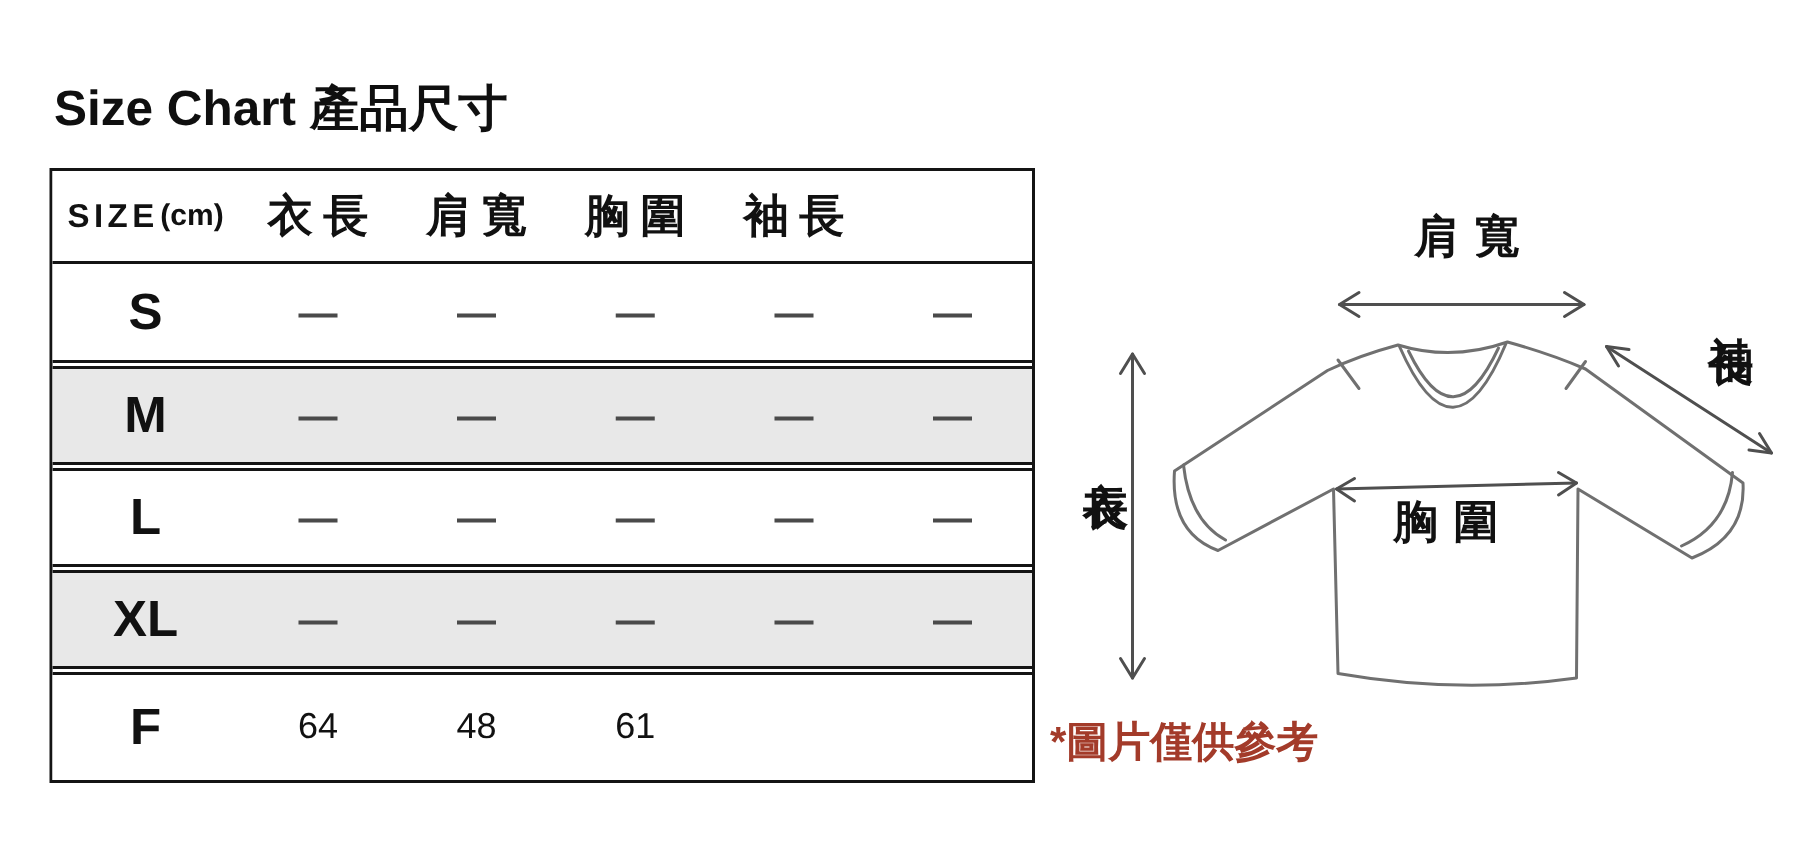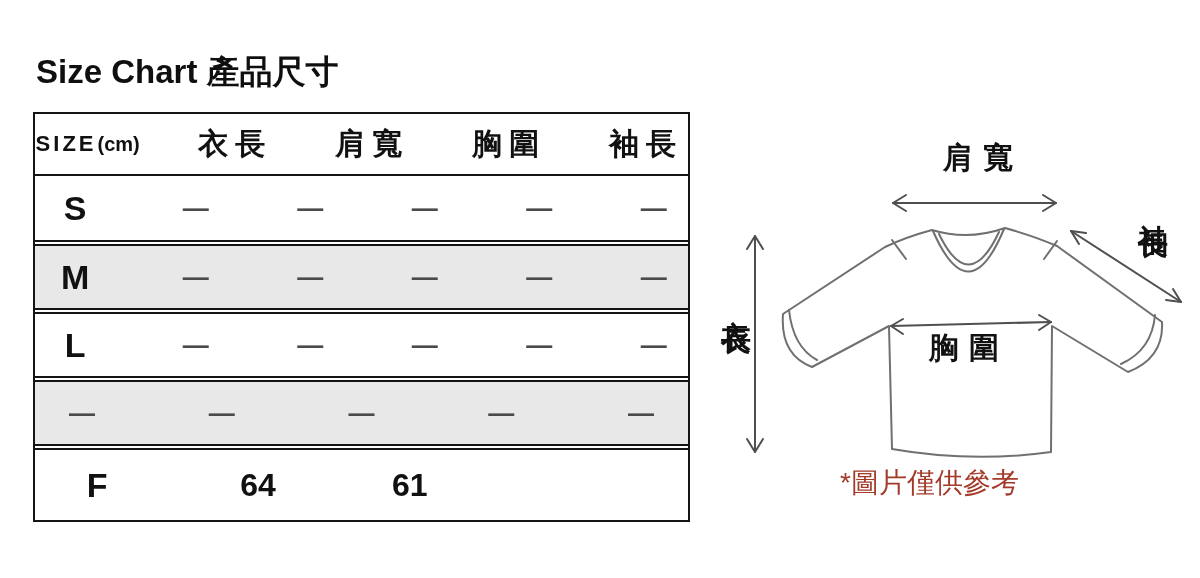--- a/index.html
+++ b/index.html
@@ -33,21 +33,20 @@
   }
   .trow {
     display: flex;
     align-items: center;
     box-sizing: border-box;
     border-top: 2px solid var(--c-border, #141414);
     border-bottom: 2px solid var(--c-border, #141414);
     margin-bottom: 2px;
     background: #fff;
     height: 66px;
-    gap: 46px;
   }
   .trow.thead {
     border-top: 0;
     margin-bottom: 0;
     height: 62px;
   }
   .trow.first-data { border-top: 0; }
   .trow.last-data  { border-bottom: 0; margin-bottom: 0; height: 72px; }
   .trow.shaded { background: var(--c-shade, #e8e8e8); }
 
@@ -70,21 +69,21 @@
   .thead .cv {
     font-size: 30px;
     font-weight: 700;
     letter-spacing: 7px;
     padding-left: 7px; 
   }
   .size-cell {
     font-size: 34px;
     font-weight: 700;
   }
-  .val-cell { font-size: 32px; font-weight: 700; }
+  .val-cell { font-size: 24px; font-weight: 400; }
   .muted-vals .val-cell {
     color: var(--c-dash, #4a4a4a);
     font-size: 26px;
     font-weight: 700;
   }
 
   
   .diagram {
     position: absolute;
     left: 700px; top: 100px;
@@ -104,25 +103,25 @@
     text-orientation: upright;
     letter-spacing: 5px;
   }
   .lbl-shoulder { left: 243px; top: 38px; }
   .lbl-sleeve   { left: 432px; top: 100px; }
   .lbl-length   { left: 15px;  top: 196px; }
   .lbl-chest    { left: 229px; top: 228px; }
 
   .ref-note {
     position: absolute;
-    left: 0; top: 364px;
+    left: 0; top: 376px;
     width: 459px;
-    text-align: center;
+    text-align: left;
     font-size: 28px;
-    font-weight: 400;
+    font-weight: 700;
     color: var(--c-note, #a33b2a);
   }
 </style>
 </head>
 <body>
 
 <h1 class="page-title">Size Chart 產品尺寸</h1>
 
 <div class="size-table">
   <div class="trow thead">
@@ -157,30 +156,32 @@
   <div class="trow muted-vals">
     <div class="cell c0 size-cell">L</div>
     <div class="cell cv val-cell">—</div>
     <div class="cell cv val-cell">—</div>
     <div class="cell cv val-cell">—</div>
     <div class="cell cv val-cell">—</div>
     <div class="cell cv val-cell">—</div>
   </div>
 
   <div class="trow shaded muted-vals">
+    <div class="cell c0 size-cell">XL</div>
     <div class="cell cv val-cell">—</div>
     <div class="cell cv val-cell">—</div>
     <div class="cell cv val-cell">—</div>
     <div class="cell cv val-cell">—</div>
     <div class="cell cv val-cell">—</div>
   </div>
 
   <div class="trow last-data">
     <div class="cell c0 size-cell">F</div>
     <div class="cell cv val-cell">64</div>
+    <div class="cell cv val-cell">48</div>
     <div class="cell cv val-cell">61</div>
   </div>
 </div>
 
 <div class="diagram">
   <svg width="500" height="460" viewBox="0 0 500 460">
 
     <g stroke="#707070" stroke-width="2" fill="#ffffff" stroke-linejoin="round" stroke-linecap="round">
       <path d="M 185,147
                Q 206,137 232,130

